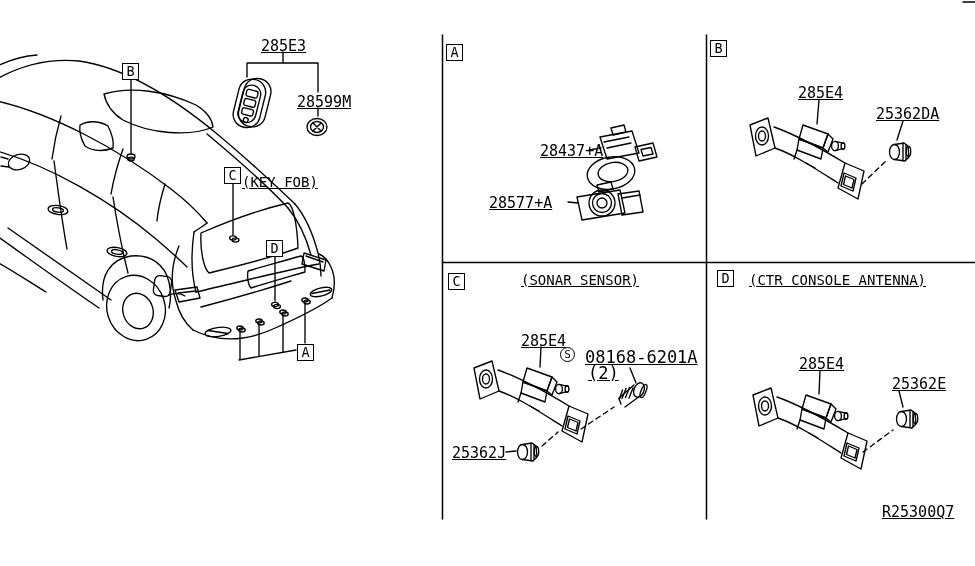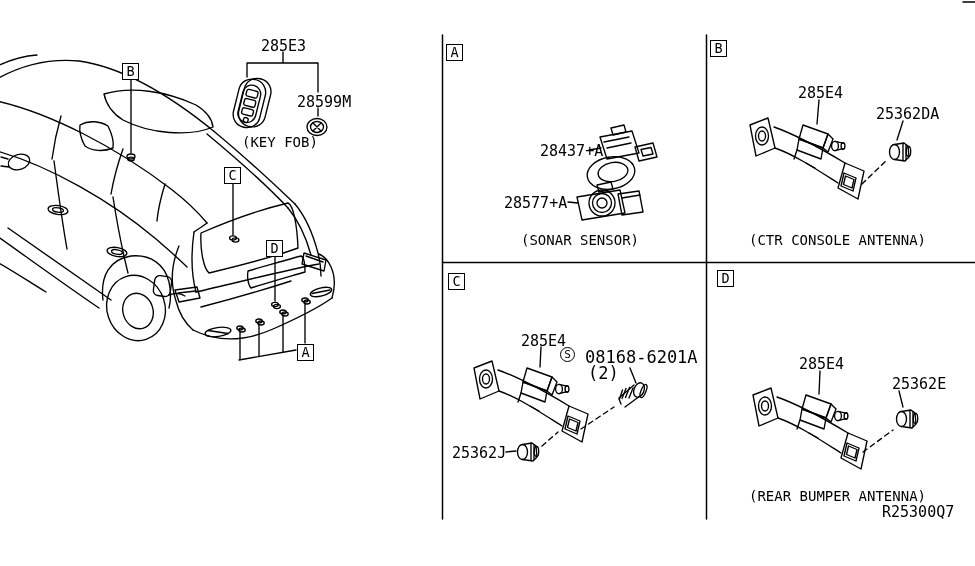--- a/index.html
+++ b/index.html
@@ -1,20 +1,20 @@
 <!DOCTYPE html>
 <html><head>
 <meta charset="utf-8">
 <style>
   html,body{margin:0;padding:0;background:#fff;}
   .stage{position:relative;width:975px;height:566px;background:#ffffff;
          font-family:"DejaVu Sans Mono",monospace;color:#000;overflow:hidden;}
   .art{position:absolute;left:0;top:0;}
-  .lbl{position:absolute;font-size:15px;line-height:1.05;white-space:pre;}
-  .cap{font-size:14px;}
+  .lbl{position:absolute;font-size:15px;line-height:1.05;white-space:pre;text-decoration:underline;}
+  .cap{font-size:14px;margin-top:40px;}
   .big{font-size:17px;}
   .ref{font-size:15px;}
   .cbox{position:absolute;width:15px;height:15px;border:1.6px solid #000;background:#fff;
         display:flex;align-items:center;justify-content:center;
         font-size:13.5px;line-height:1;z-index:3;}
   .scircle{position:absolute;width:13px;height:13px;border:1.6px solid #000;border-radius:50%;
         background:#fff;display:flex;align-items:center;justify-content:center;
         font-size:11px;line-height:1;z-index:3;}
   .lbl{z-index:3;background:transparent;}
 </style>
@@ -209,35 +209,34 @@
   <div class="cbox" style="left:224px;top:167px">C</div>
   <div class="cbox" style="left:266px;top:240px">D</div>
   <div class="cbox" style="left:297px;top:344px">A</div>
 
   <div class="lbl" style="left:261px;top:39px">285E3</div>
   <div class="lbl" style="left:297px;top:95px">28599M</div>
   <div class="lbl cap" style="left:242px;top:135px">(KEY FOB)</div>
 
   <div class="cbox" style="left:446px;top:44px">A</div>
   <div class="lbl" style="left:540px;top:144px">28437+A</div>
-  <div class="lbl" style="left:504px;top:196px">28577+A</div>
+  <div class="lbl" style="left:489px;top:196px">28577+A</div>
   <div class="lbl cap" style="left:521px;top:233px">(SONAR SENSOR)</div>
 
   <div class="cbox" style="left:710px;top:40px">B</div>
   <div class="lbl" style="left:798px;top:86px">285E4</div>
   <div class="lbl" style="left:876px;top:107px">25362DA</div>
   <div class="lbl cap" style="left:749px;top:233px">(CTR CONSOLE ANTENNA)</div>
 
   <div class="cbox" style="left:448px;top:273px">C</div>
   <div class="lbl" style="left:521px;top:334px">285E4</div>
   <div class="scircle" style="left:560px;top:347px">S</div>
   <div class="lbl big" style="left:585px;top:349px">08168-6201A</div>
   <div class="lbl big" style="left:588px;top:365px">(2)</div>
   <div class="lbl" style="left:452px;top:446px">25362J</div>
 
   <div class="cbox" style="left:717px;top:270px">D</div>
   <div class="lbl" style="left:799px;top:357px">285E4</div>
   <div class="lbl" style="left:892px;top:377px">25362E</div>
-  <div class="lbl cap" style="left:749px;top:489px">(REAR BUMPER ANTENNA)</div>
 
   <div class="lbl ref" style="left:882px;top:505px">R25300Q7</div>
 
 </div>
 
 </body></html>

